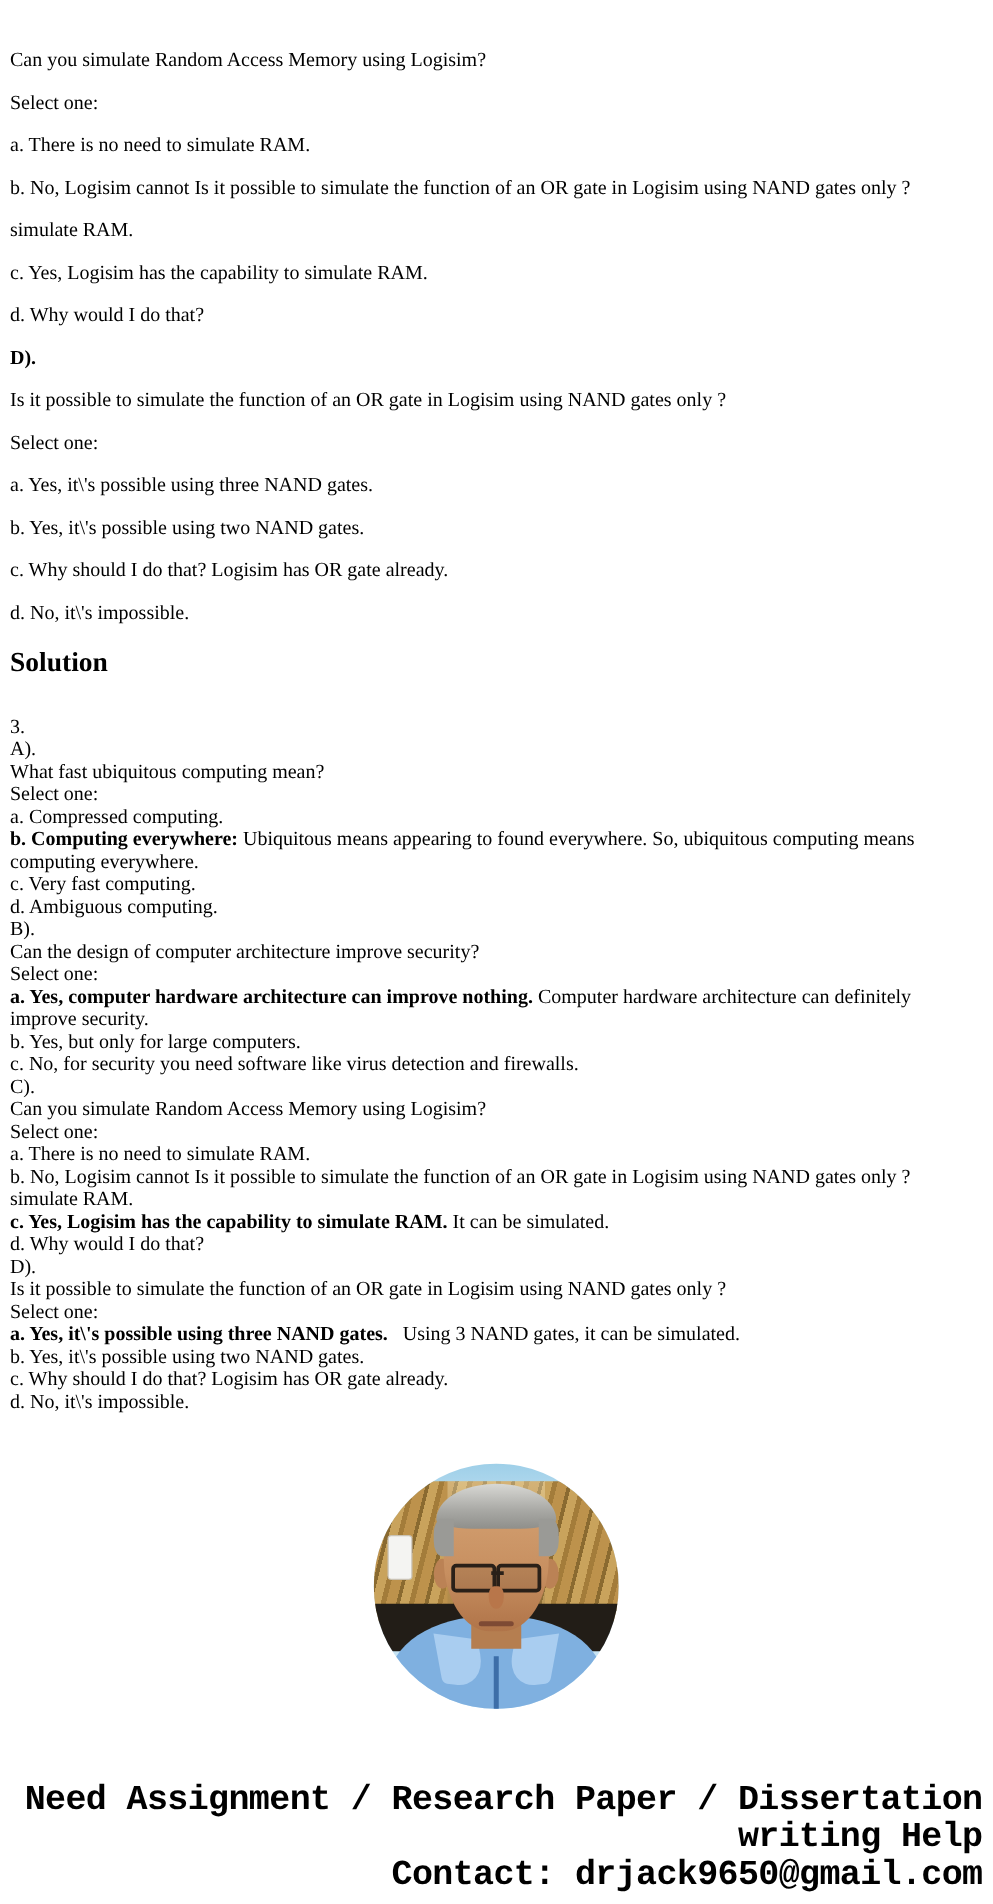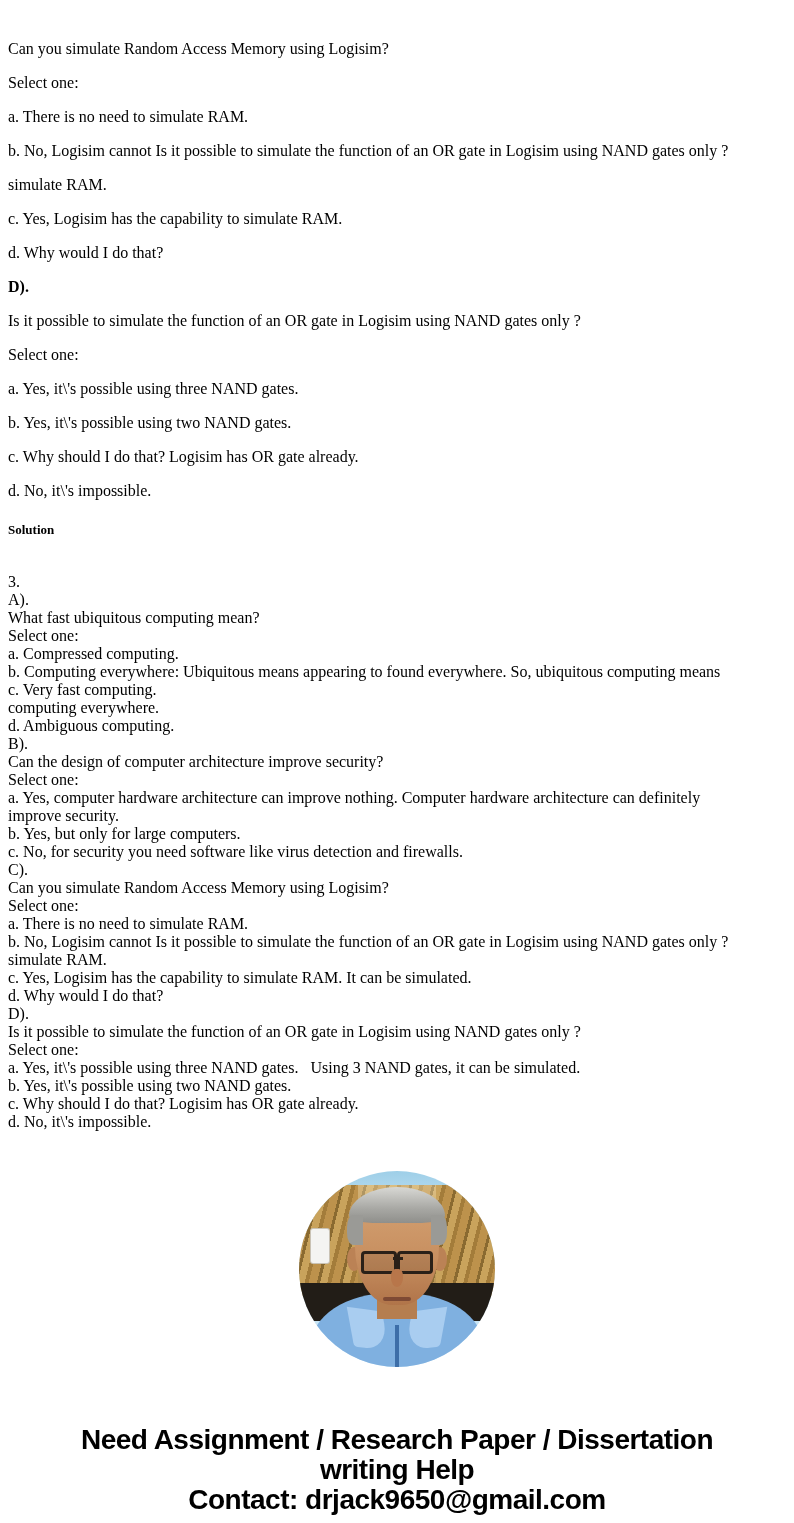--- a/index.html
+++ b/index.html
@@ -23,33 +23,33 @@
   .top-section {
     margin-top: -4px;
   }
   .top-section p {
     margin: 16px 0;
     line-height: 18px;
     font-size: 16px;
   }
   
   .solution-heading {
-    font-size: 13px;
+    font-size: 22px;
     font-weight: bold;
     line-height: 22px;
     margin: 19px 0 14px 0;
     font-family: "Liberation Serif", serif;
   }
   
   .solution-block {
     font-size: 16px;
     line-height: 18px;
   }
   .sol-line { white-space: normal; }
-  .sol-line b { font-weight: normal; }
+  .sol-line b { font-weight: bold; }
   
   .portrait-wrap {
     margin: 40px 0 0 0;
     text-align: center;
   }
   .portrait {
     position: relative;
     display: inline-block;
     width: 196px;
     height: 196px;
@@ -145,22 +145,22 @@
     top: 98px; left: 92px; width: 12px; height: 18px;
     background: #b8764a; border-radius: 40% 40% 55% 55%;
   }
   .mouth {
     top: 126px; left: 84px; width: 28px; height: 4px;
     background: #7e4a34; border-radius: 2px;
   }
   
   .footer {
     margin-top: 54px;
-    text-align: center;
-    font-family: Liberation Sans, sans-serif;
+    text-align: right;
+    font-family: Liberation Mono, monospace;
     font-weight: bold;
     font-size: 28px;
     line-height: 30px;
     letter-spacing: -0.5px;
   }
   .footer .footer-line { white-space: nowrap; }
 </style>
 </head>
 <body>
 
@@ -186,22 +186,22 @@
   <h3 class="solution-heading">Solution</h3>
 
   <div class="solution-block" id="solution-block">
       <div class="sol-line">&nbsp;</div>
       <div class="sol-line"><span>3.</span></div>
       <div class="sol-line"><span>A).</span></div>
       <div class="sol-line"><span>What fast ubiquitous computing mean?</span></div>
       <div class="sol-line"><span>Select one:</span></div>
       <div class="sol-line"><span>a. Compressed computing.</span></div>
       <div class="sol-line"><b>b. Computing everywhere:</b><span> Ubiquitous means appearing to found everywhere. So, ubiquitous computing means</span></div>
+      <div class="sol-line"><span>computing everywhere.</span></div>
       <div class="sol-line"><span>c. Very fast computing.</span></div>
-      <div class="sol-line"><span>computing everywhere.</span></div>
       <div class="sol-line"><span>d. Ambiguous computing.</span></div>
       <div class="sol-line"><span>B).</span></div>
       <div class="sol-line"><span>Can the design of computer architecture improve security?</span></div>
       <div class="sol-line"><span>Select one:</span></div>
       <div class="sol-line"><b>a. Yes, computer hardware architecture can improve nothing.</b><span> Computer hardware architecture can definitely</span></div>
       <div class="sol-line"><span>improve security.</span></div>
       <div class="sol-line"><span>b. Yes, but only for large computers.</span></div>
       <div class="sol-line"><span>c. No, for security you need software like virus detection and firewalls.</span></div>
       <div class="sol-line"><span>C).</span></div>
       <div class="sol-line"><span>Can you simulate Random Access Memory using Logisim?</span></div>

